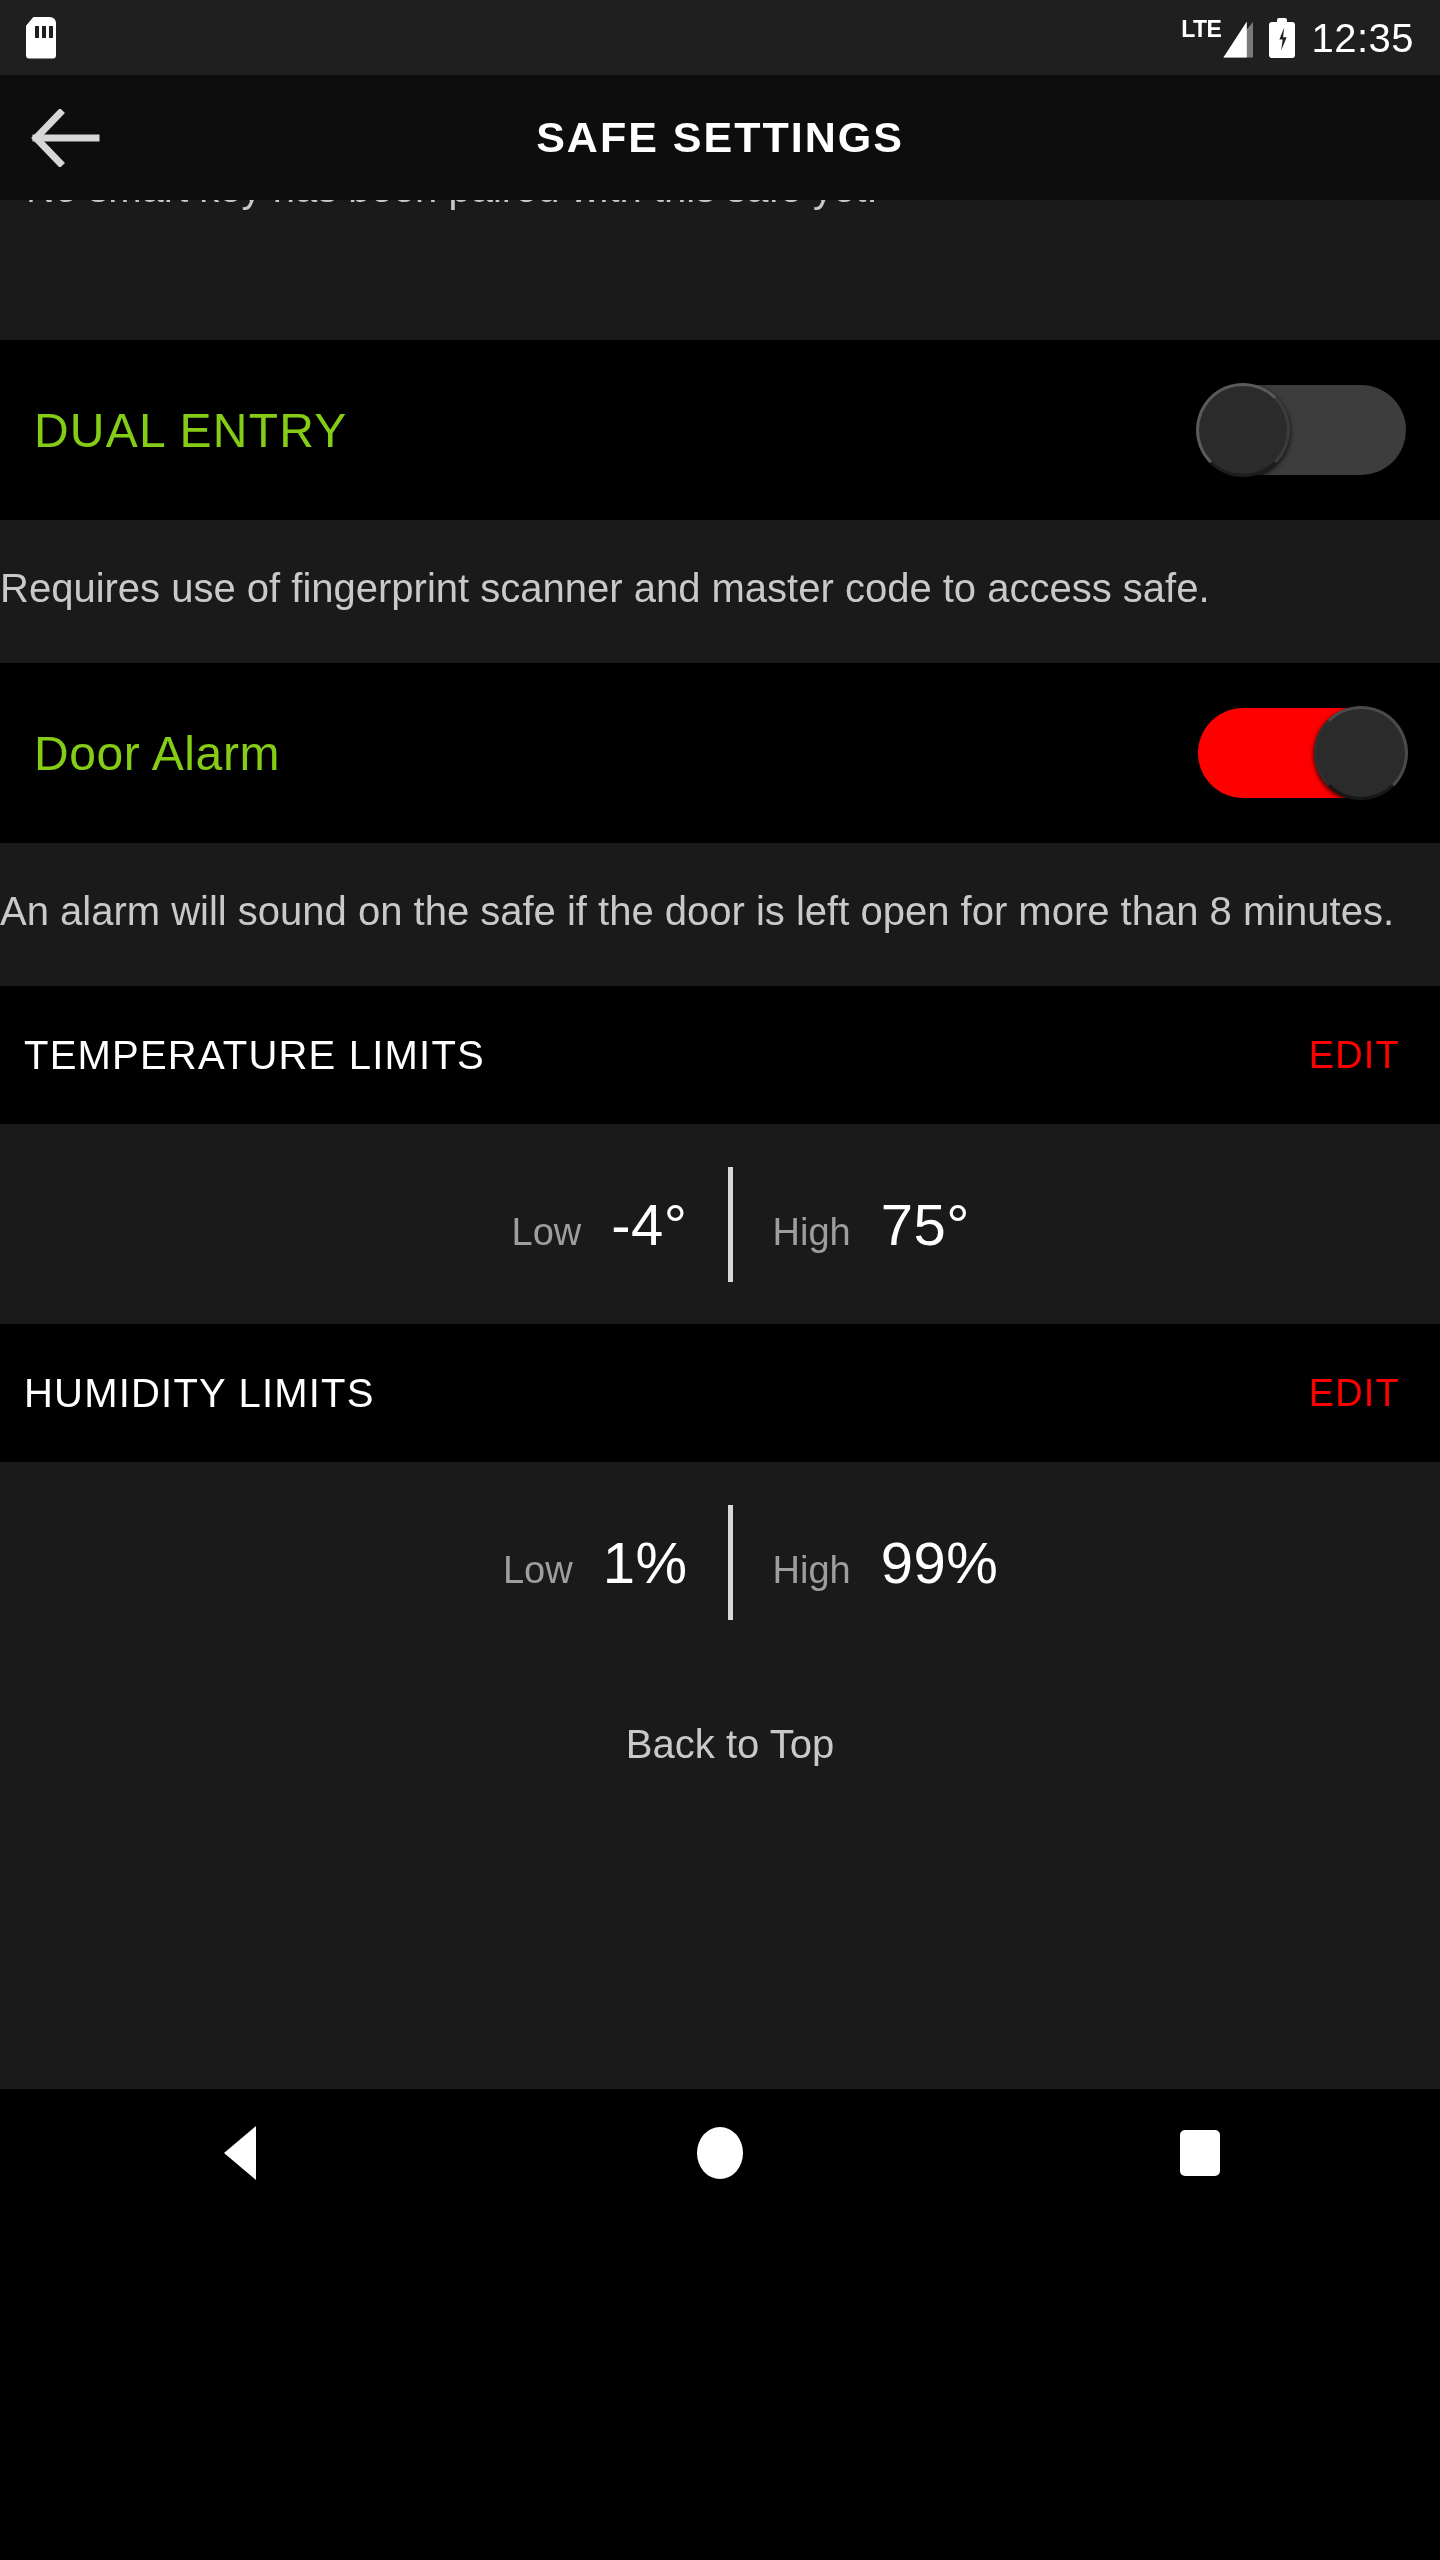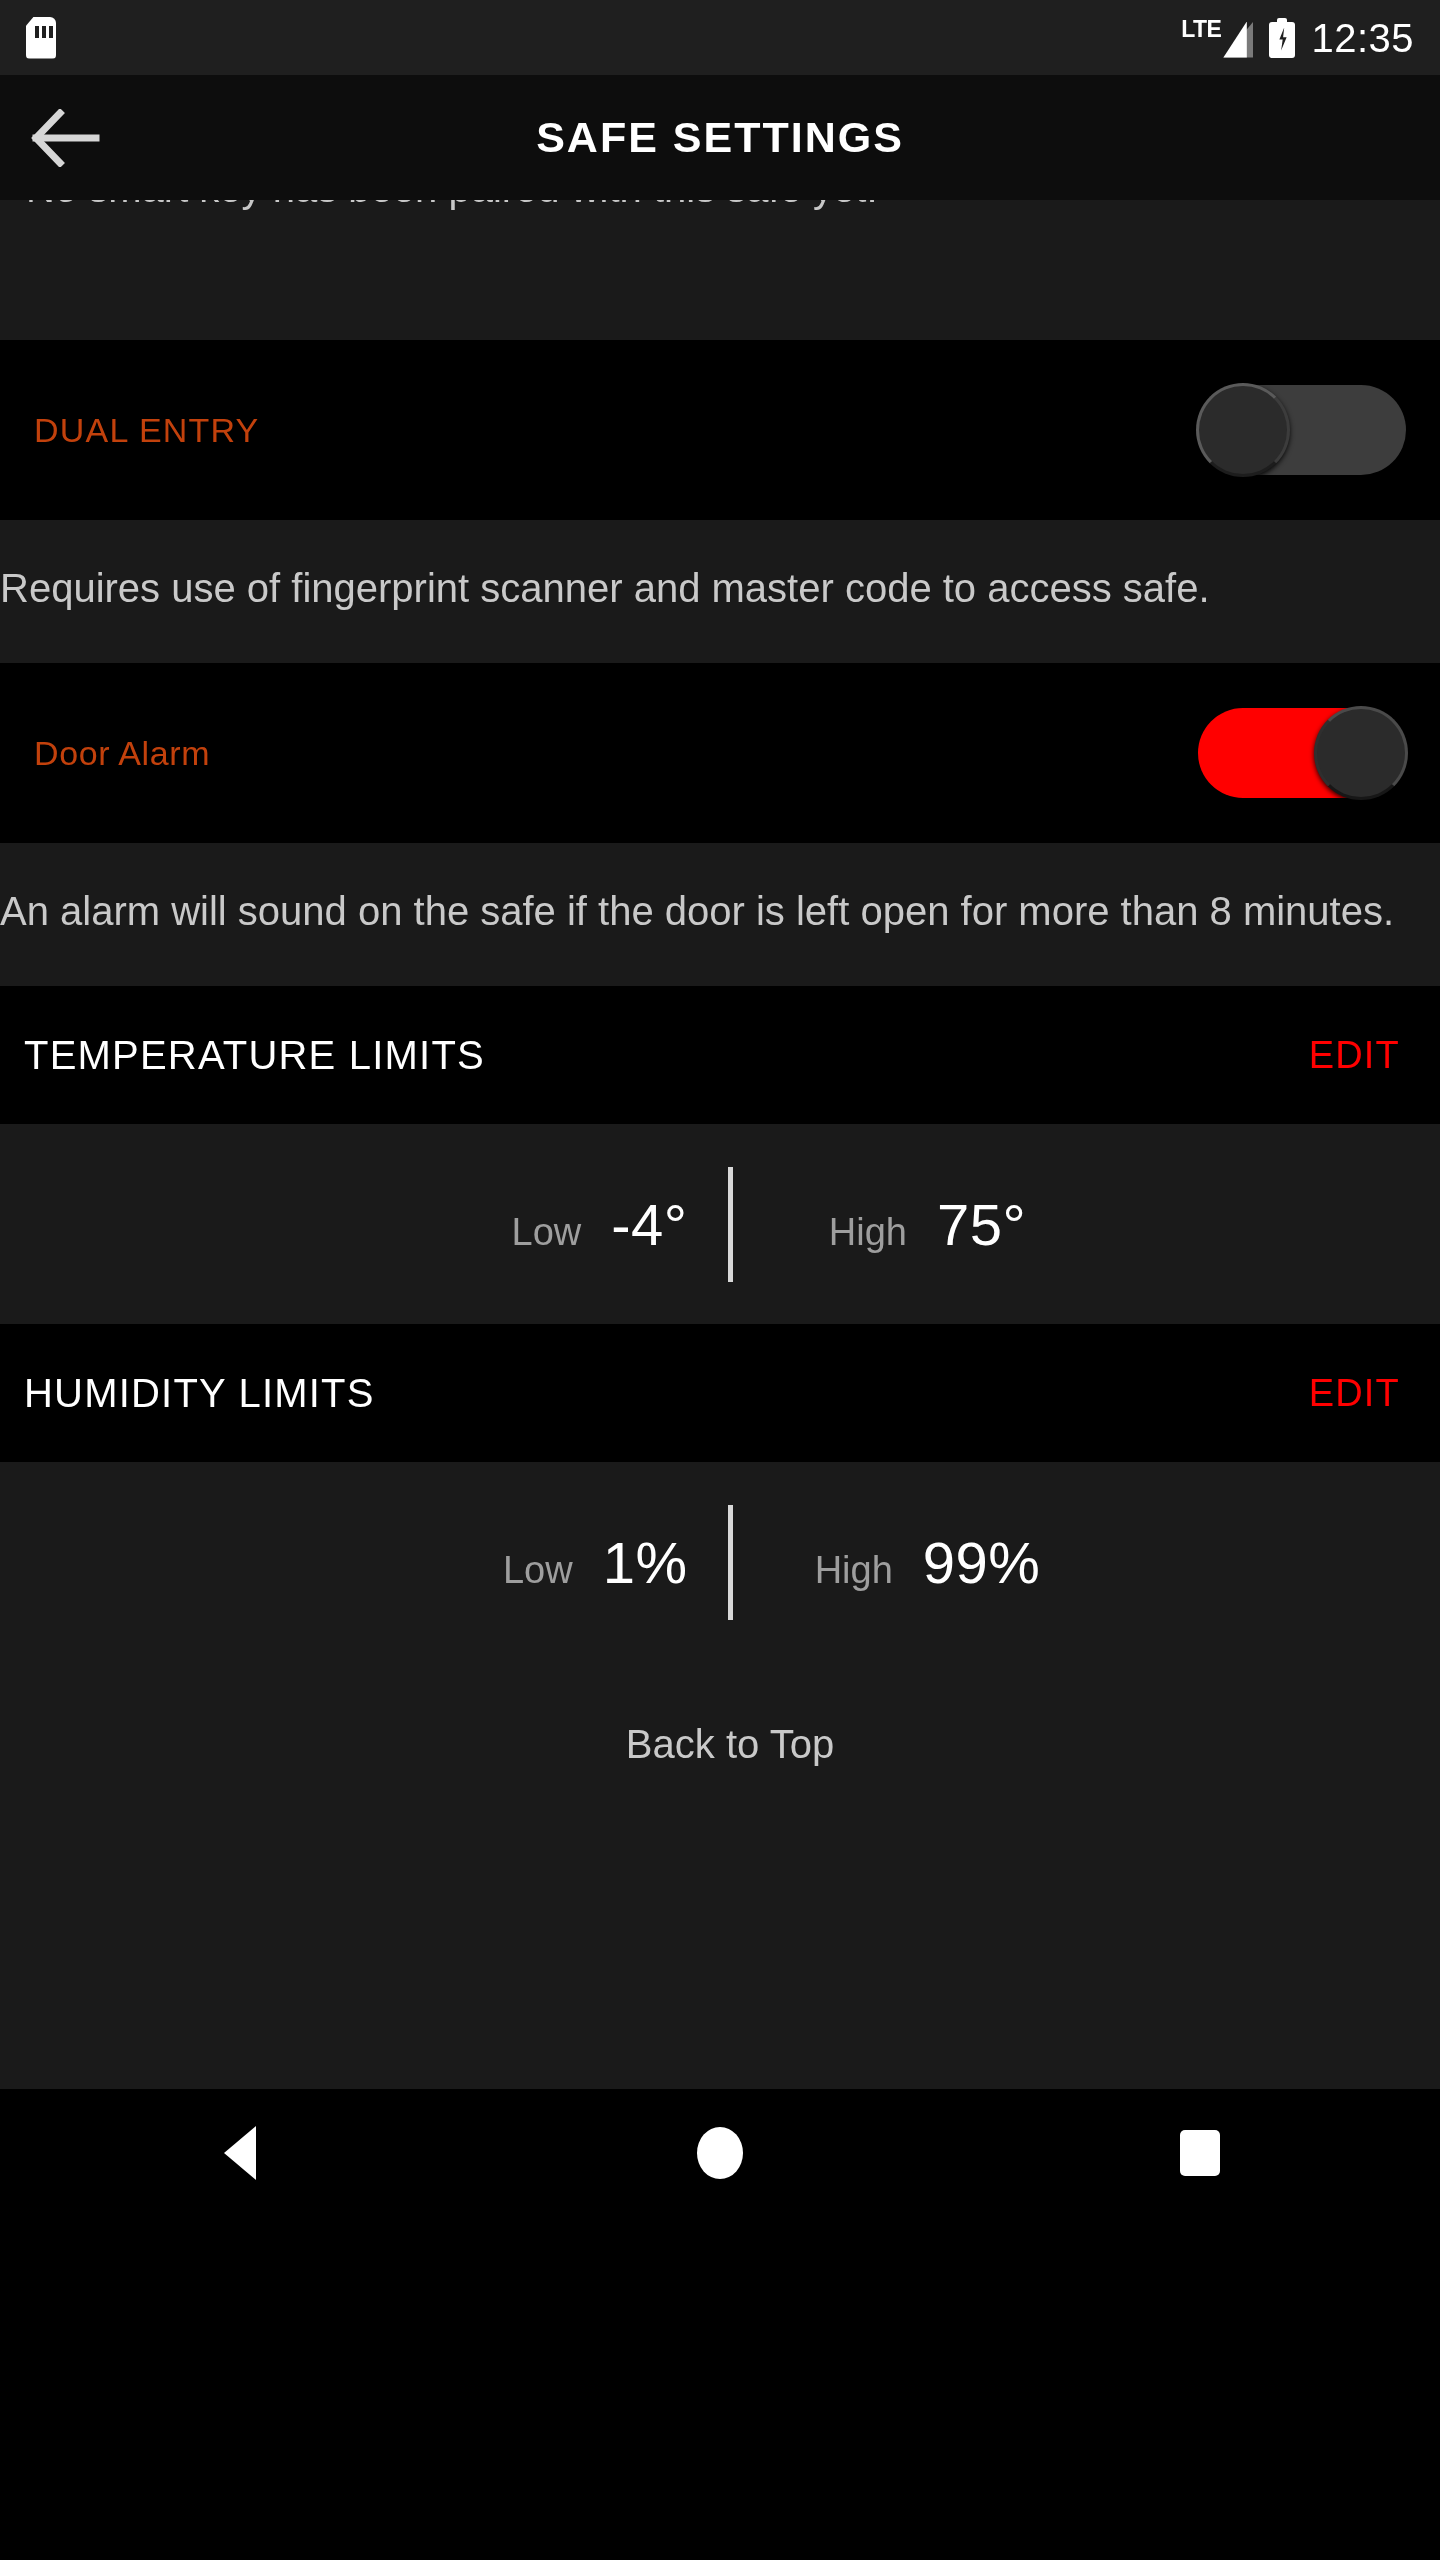--- a/index.html
+++ b/index.html
@@ -64,21 +64,21 @@
   .clipped-row .clip-text {
     position:absolute; left:26px; top:-34px;
     color:#c8c8c8; font-size:40px; white-space:nowrap;
   }
 
   
   .toggle-row {
     height:180px; display:flex; align-items:center; justify-content:space-between;
     padding:0 34px 0 34px; flex:0 0 auto;
   }
-  .row-label { color:#c2410c; font-size:34px; letter-spacing:0.6px; }
+  .row-label { color:#84cc16; font-size:48px; letter-spacing:0.6px; }
   .row-label.caps { letter-spacing:1.2px; }
 
   .switch { width:208px; height:90px; border-radius:45px; position:relative; flex:0 0 auto; }
   .switch.off { background:#3d3d3d; }
   .switch.on  { background:#ff0000; }
   .switch .thumb {
     position:absolute; top:-2px; width:94px; height:94px; border-radius:50%;
     background:#2b2b2b;
     box-shadow:0 2px 5px rgba(0,0,0,.85);
   }
@@ -97,21 +97,21 @@
   .section-title { color:#fff; font-size:40px; letter-spacing:1.2px; }
   .edit-link { color:#ff0000; font-size:38px; letter-spacing:1.2px; }
 
   
   .limits-row {
     height:200px; display:flex; align-items:center; justify-content:center;
     flex:0 0 auto; position:relative;
   }
   .limit-cell { display:flex; align-items:baseline; gap:30px; width:350px; }
   .limit-cell.left  { justify-content:flex-end; padding-right:40px; }
-  .limit-cell.right { justify-content:center; padding-left:40px; }
+  .limit-cell.right { justify-content:flex-start; padding-left:40px; }
   .limit-key { color:#9e9e9e; font-size:38px; }
   .limit-val { color:#fff; font-size:58px; letter-spacing:0.5px; }
   .limits-divider { width:5px; height:115px; background:#d8d8d8; flex:0 0 auto; }
 
   
   .back-to-top-row { height:150px; display:flex; align-items:center; justify-content:center;
                      padding-top:14px; flex:0 0 auto; }
   .back-to-top { color:#c9c9c9; font-size:40px; }
 
   .spacer { flex:1 1 auto; }

